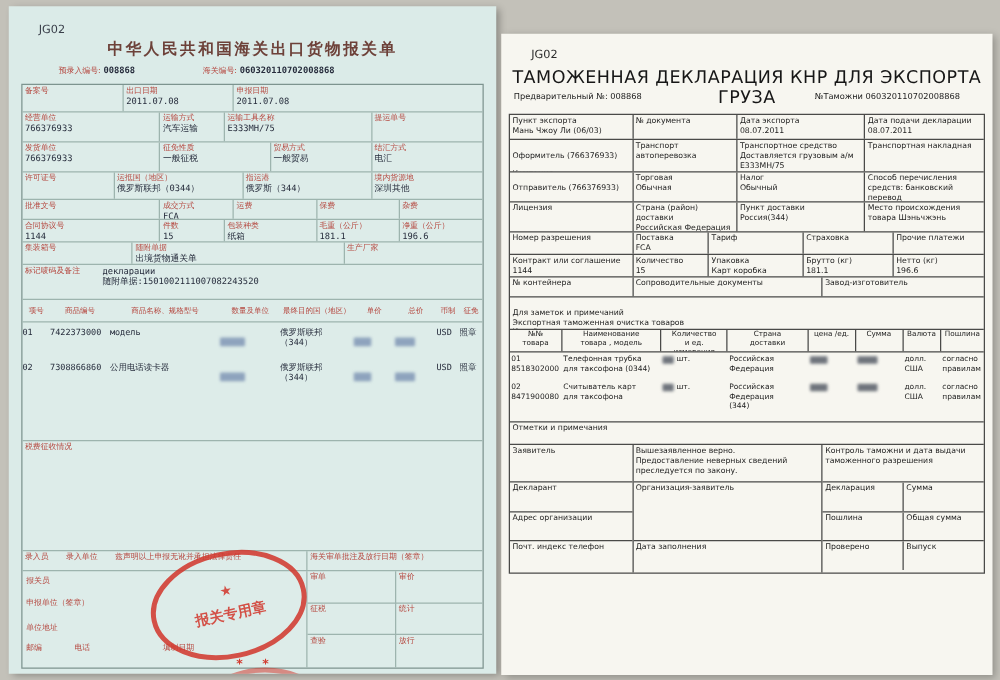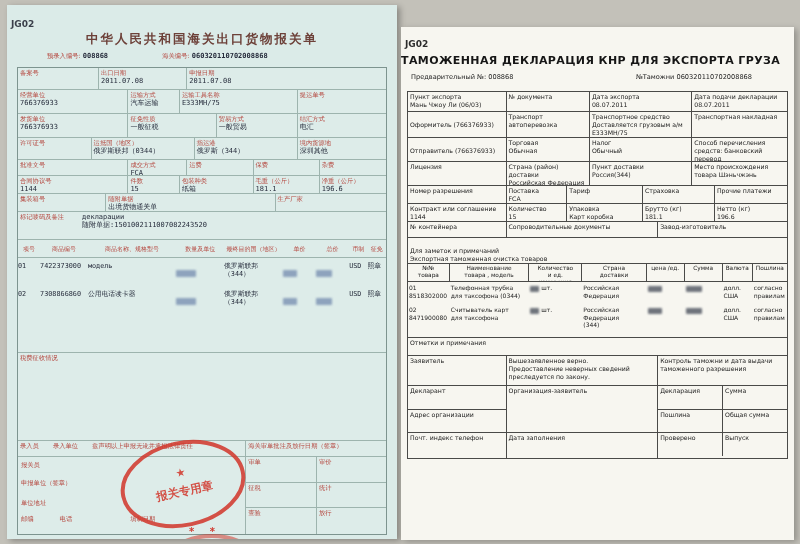--- a/index.html
+++ b/index.html
@@ -3,21 +3,21 @@
 <meta charset="utf-8">
 <style>
   *{margin:0;padding:0;box-sizing:border-box}
   html,body{width:800px;height:544px}
   body{position:relative;overflow:hidden;background:#c3c1b9;font-family:"DejaVu Sans","Liberation Sans",sans-serif}
   .sheet{position:absolute;overflow:hidden}
   #left-sheet{left:7px;top:5px;width:390px;height:534px;background:#dbebe8;box-shadow:3px 2px 6px rgba(0,0,0,.3)}
   #right-sheet{left:401px;top:27px;width:393px;height:513px;background:#f7f6f0;box-shadow:3px 2px 6px rgba(0,0,0,.25)}
 
   
-  .jg{position:absolute;left:4px;top:14px;font-size:9px;font-weight:bold;color:#3a3f4a}
+  .jg{position:absolute;left:24px;top:14px;font-size:9px;font-weight:normal;color:#3a3f4a}
   .cn-title{position:absolute;left:0;right:0;top:26px;text-align:center;font-size:12.5px;font-weight:bold;letter-spacing:2px;color:#6d4139}
   .cn-pre{position:absolute;left:40px;right:6px;top:47px;font-size:6.8px;color:#b5473f}
   .cn-pre .cl,.cn-pre .cv{display:inline}
   .cn-pre .gap{margin-left:52px}
   .cv.b{font-weight:bold}
   .cn-form{position:absolute;left:10px;top:62px;width:370px;border:1px solid #7d948f;background:rgba(255,255,255,.06)}
   .cn-row{display:flex;border-bottom:1px solid #9db4ae}
   .cn-row:last-child{border-bottom:none}
   .cn-cell{border-right:1px solid #9db4ae;padding:1px 2px;overflow:hidden}
   .cn-cell:last-child{border-right:none}
@@ -41,23 +41,23 @@
   .cn-b-right{width:38%;display:grid;grid-template-columns:1fr 1fr;grid-template-rows:1fr 1fr 1fr}
   .gcell{border-bottom:1px solid #9db4ae;padding:1px 2px}
   .gcell:nth-child(2n){border-left:1px solid #9db4ae}
   .gcell:nth-child(5),.gcell:nth-child(6){border-bottom:none}
   .stamp{position:absolute;left:110px;top:428px;width:132px;height:102px;transform:rotate(-12deg);opacity:.88}
   .stamp2{position:absolute;left:150px;top:505px;width:110px;height:70px;opacity:.55}
   .redmarks{position:absolute;left:182px;top:521px;color:#d23b30;font-size:10px;font-weight:bold;letter-spacing:6px}
 
   
   #right-sheet .jg{color:#2c2c2c;top:12px}
-  .ru-title{position:absolute;left:0;right:0;top:27px;font-size:11px;font-weight:bold;letter-spacing:.4px;color:#161616}
+  .ru-title{position:absolute;left:0;right:0;top:27px;text-align:center;font-size:14px;font-weight:normal;letter-spacing:.4px;color:#161616}
   .ru-pre{position:absolute;left:10px;right:14px;top:46px;font-size:6.6px;color:#1c1c1c;display:flex}
-  .ru-pre .rp2{margin-left:auto;margin-right:28px}
+  .ru-pre .rp2{margin-left:auto;margin-right:12px}
   .ru-form{position:absolute;left:6px;top:64px;width:381px;border:1px solid #4a4a48}
   .ru-row{display:flex;border-bottom:1px solid #4a4a48}
   .ru-row:last-child{border-bottom:none}
   .ru-cell{border-right:1px solid #4a4a48;padding:1px 2px;font-size:6.2px;line-height:1.25;color:#1c1c1c;white-space:pre-line;overflow:hidden}
   .ru-cell:last-child{border-right:none}
   .ru-cell>span{display:block}
   .ru-cell>span.inlb{display:inline;margin-right:12px}
   .ru-hdr .ru-cell{font-size:5.8px;text-align:center}
   .ru-items{width:100%;padding-top:2px}
   .ru-item{display:grid;grid-template-columns:11% 21% 14% 17% 10% 10% 8% 9%;font-size:6px;line-height:1.25;color:#1c1c1c;margin-bottom:7px}

